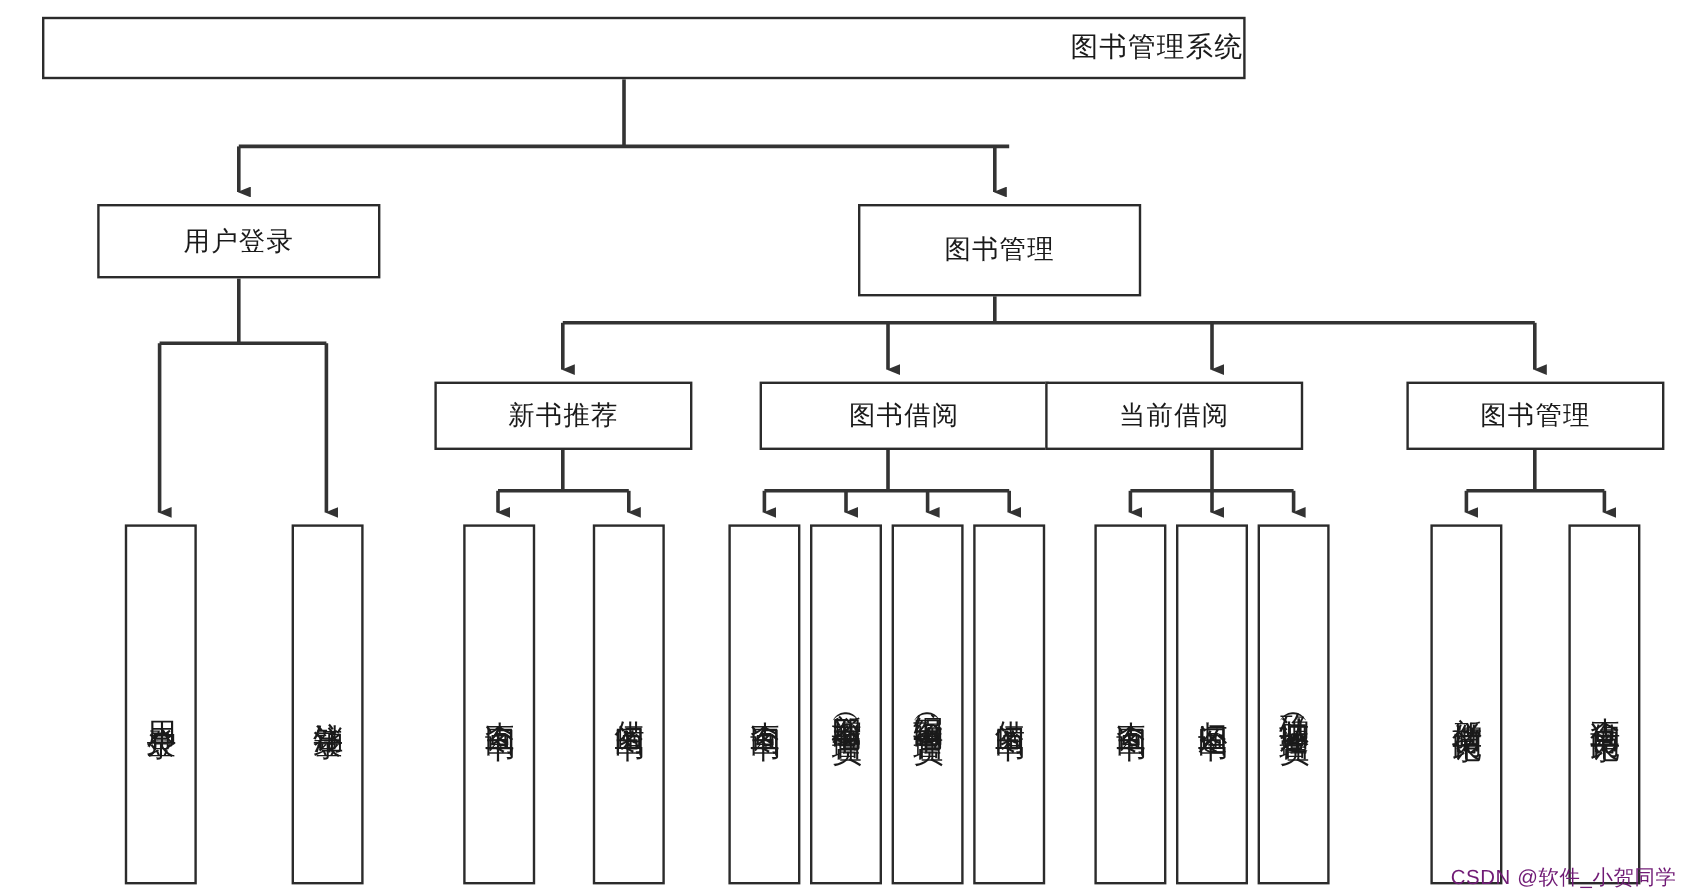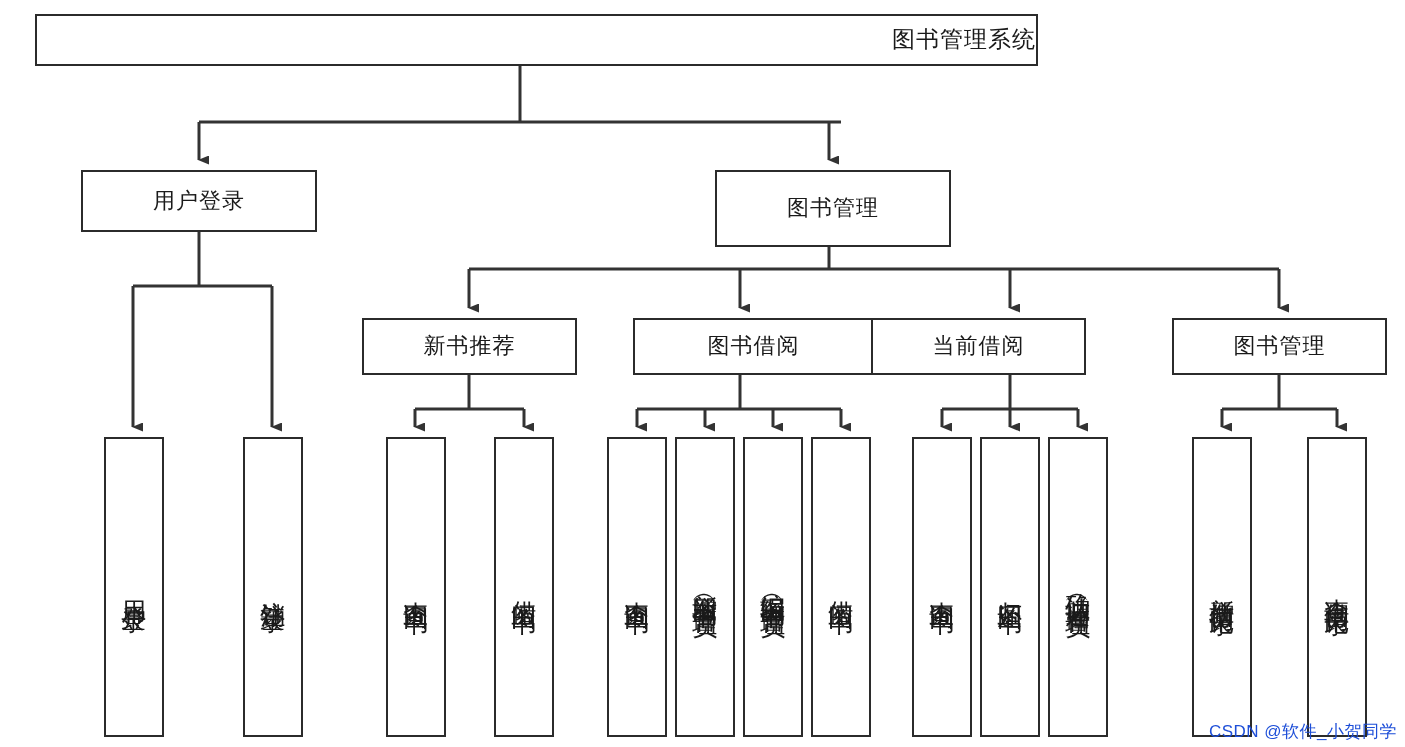--- a/index.html
+++ b/index.html
@@ -15,21 +15,21 @@
 
   .node.horiz .lbl{font-size:22px;letter-spacing:1px;}
   .node.root .lbl{font-size:23px;letter-spacing:1px;}
 
   .node.vert{align-items:center;justify-content:center;}
   .node.vert .lbl{writing-mode:vertical-rl;text-orientation:upright;
                   font-size:25px;line-height:1.05;letter-spacing:3px;
                   max-height:100%;}
 
   #watermark{position:absolute;right:8px;bottom:4px;font-size:17px;
-             color:#1d4ed8;white-space:nowrap;letter-spacing:.5px;}
+             color:#701a75;white-space:nowrap;letter-spacing:.5px;}
 </style>
 </head>
 <body>
 
 <div id="diagram-root">
 
   <svg id="wires" viewBox="0 0 1405 747" xmlns="http://www.w3.org/2000/svg">
     <defs>
       <marker id="arrow" markerWidth="9" markerHeight="11" refX="4.5" refY="10" orient="auto" markerUnits="userSpaceOnUse">
         <path d="M0,0 L9,0 L4.5,11 Z" fill="#333333"></path>

